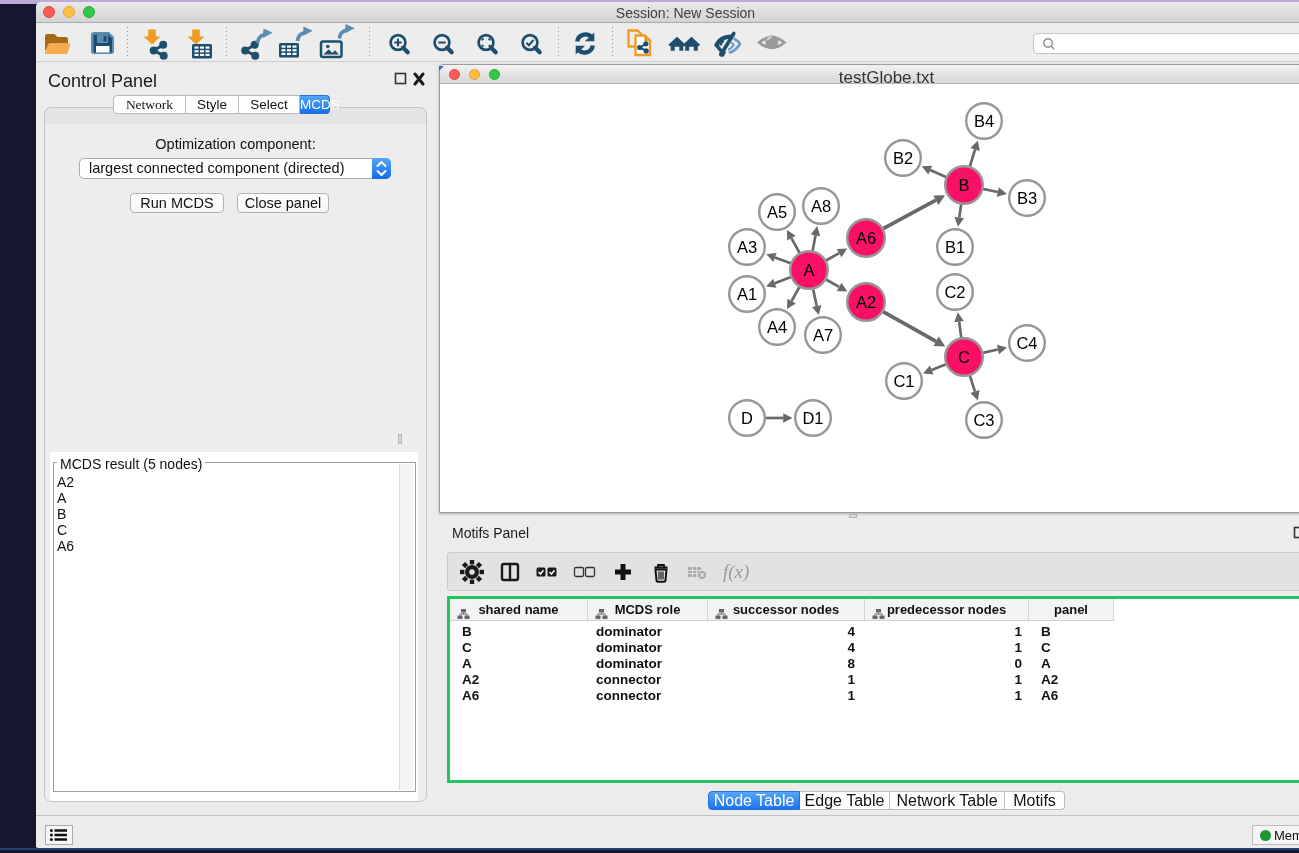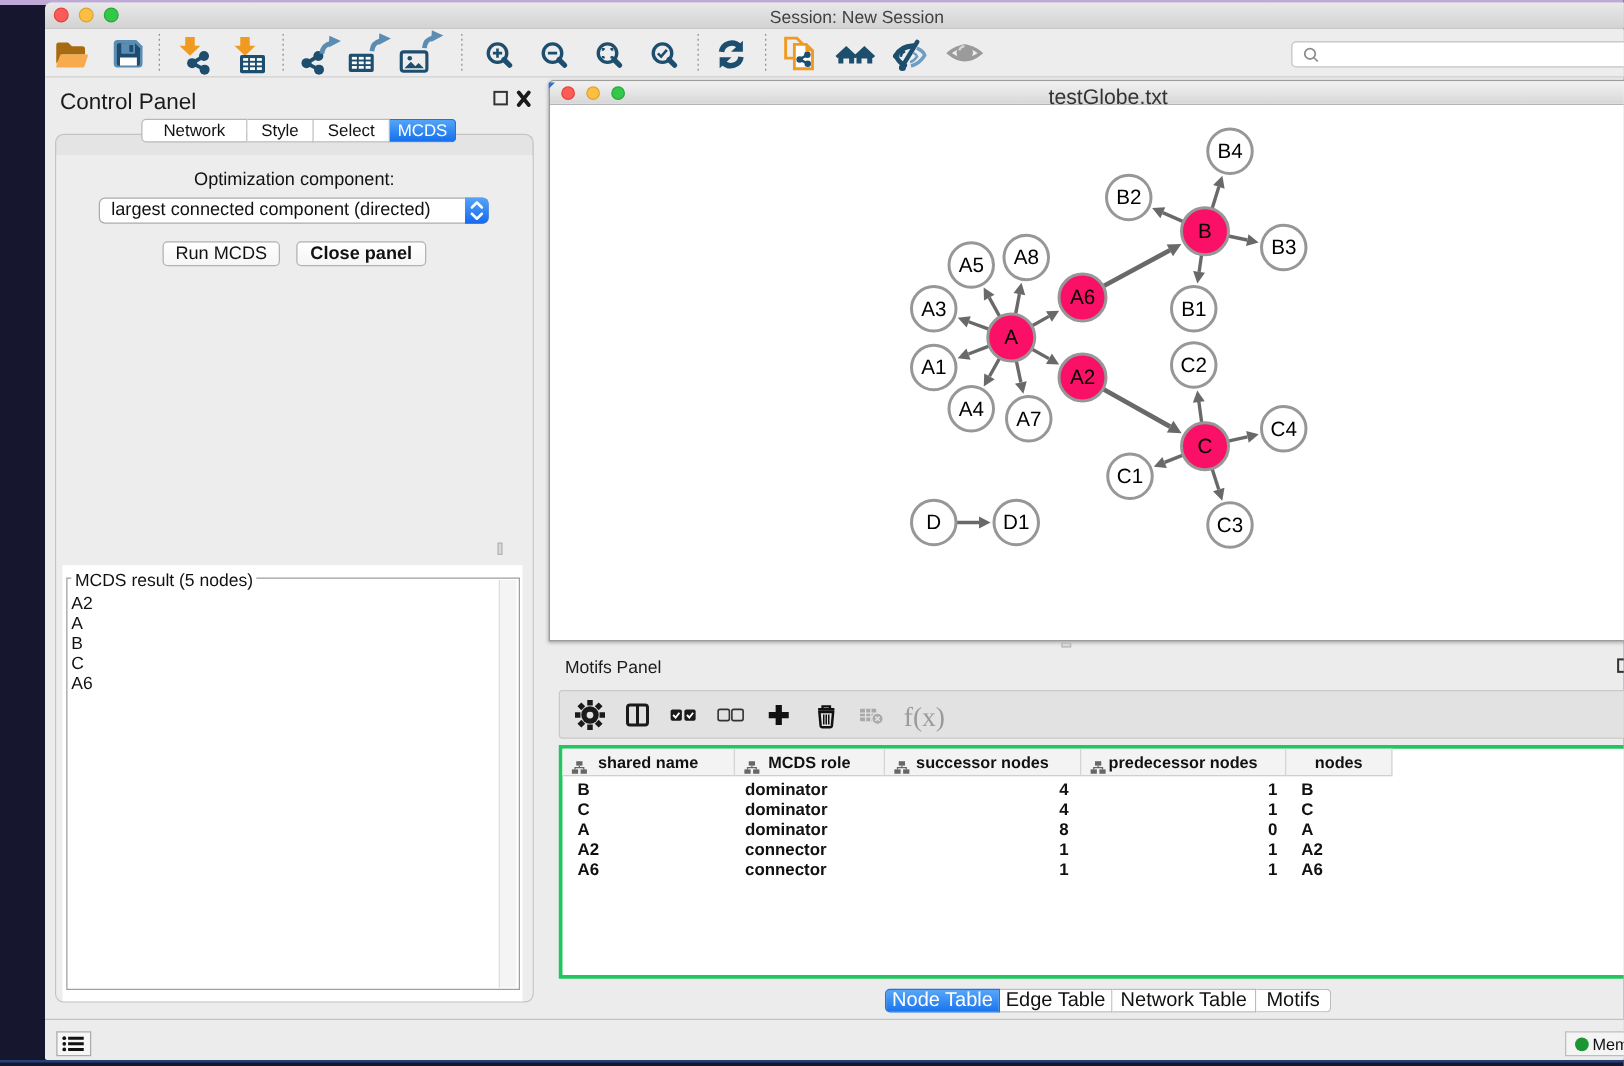--- a/index.html
+++ b/index.html
@@ -171,35 +171,35 @@
   </div>
 
   <div class="abs" id="cpTitle">Control Panel</div>
   <svg class="abs" style="left:358px;top:70px;" width="32" height="14" viewBox="0 0 32 14">
       <rect x="1.5" y="1.5" width="10" height="10" fill="none" stroke="#333" stroke-width="1.6"></rect>
       <path d="M21 2 L29 12 M29 2 L21 12" stroke="#1b1b1b" stroke-width="3" stroke-linecap="round"></path>
     </svg>
   <div class="abs" id="cpPanel"></div>
   <div class="abs" id="cpContent"></div>
   <div class="abs" id="tabs">
-    <div class="tab" style="width:85px;">Network</div>
+    <div class="tab" style="width:73px;font-family:Liberation Serif, serif;">Network</div>
     <div class="tab" style="width:53px;">Style</div>
     <div class="tab" style="width:61px;">Select</div>
-    <div class="tab tabsel" style="width:53px;">MCDS</div>
+    <div class="tab tabsel" style="width:30px;">MCDS</div>
   </div>
   <div class="abs" id="optlabel">Optimization component:</div>
   <div class="abs" id="dropdown">largest connected component (directed)</div>
   <div class="abs" id="stepper">
     <svg width="19" height="21" viewBox="0 0 19 21">
         <path d="M5.5 8 L9.5 4 L13.5 8" fill="none" stroke="#fff" stroke-width="2" stroke-linecap="round" stroke-linejoin="round"></path>
         <path d="M5.5 13 L9.5 17 L13.5 13" fill="none" stroke="#fff" stroke-width="2" stroke-linecap="round" stroke-linejoin="round"></path>
       </svg>
   </div>
   <div class="abs btn" style="left:94px; top:191px; width:94px;">Run MCDS</div>
-  <div class="abs btn" style="left:201px; top:191px; width:104px;font-weight:bold;">Close panel</div>
+  <div class="abs btn" style="left:201px; top:191px; width:92px;">Close panel</div>
   <div class="abs" id="resultWhite"></div>
   <div class="abs" id="fieldset"></div>
   <div class="abs" id="fieldlabel">MCDS result (5 nodes)</div>
   <div class="abs" id="mcdslist">A2<br>A<br>B<br>C<br>A6</div>
   <div class="abs" id="listScroll"></div>
 
   <div class="abs" style="left:403px;top:64px;width:0;height:0;border-top:5px solid #2f6fd0;border-right:5px solid transparent;z-index:5;"></div>
 <div class="abs" id="netwin">
     <div class="abs" id="nettitle">
       <div class="abs tl2" style="left:9px; background:#fc5b57; border:1px solid #e2443f;"></div>
@@ -326,21 +326,21 @@
 <rect x="240" y="14" width="13" height="10" rx="1" fill="#a9a9a9"></rect>
 <g stroke="#e2e2e2" stroke-width="1">
           <line x1="240" y1="17.5" x2="253" y2="17.5"></line>
           <line x1="240" y1="20.5" x2="253" y2="20.5"></line>
           <line x1="244.5" y1="14" x2="244.5" y2="24"></line>
           <line x1="248.7" y1="14" x2="248.7" y2="24"></line>
         </g>
 <circle cx="254" cy="22" r="4.5" fill="#a9a9a9" stroke="#e2e2e2" stroke-width="1"></circle>
 <path d="M252.3 20.3 l3.4 3.4 M255.7 20.3 l-3.4 3.4" stroke="#e2e2e2" stroke-width="1.3"></path>
 </svg>
-<div style="position:absolute;left:275px;top:8px;font-family:'Liberation Serif',serif;font-size:22px;color:#9a9a9a;">f(x)</div></div>
+<div style="position:absolute;left:275px;top:8px;font-family:'Liberation Serif',serif;font-style:italic;font-size:19px;color:#9a9a9a;">f(x)</div></div>
   <div class="abs" id="tpTable">
     <div class="abs" id="thead">
 <div class="hcol" style="left:0px;width:138px;"><span style="position:absolute;left:7px;top:5px;"><svg width="13" height="12" viewBox="0 0 13 12" style="vertical-align:-1px;">
               <g fill="#666">
                 <rect x="4" y="1" width="5" height="3.5"></rect>
                 <rect x="0.5" y="7.5" width="5" height="3.5"></rect>
                 <rect x="7.5" y="7.5" width="5" height="3.5"></rect>
               </g>
               <path d="M6.5 4.5 V6 M3 7.5 V6 H10 V7.5" stroke="#666" fill="none" stroke-width="1"></path>
             </svg></span>shared name</div>
@@ -361,21 +361,21 @@
               <path d="M6.5 4.5 V6 M3 7.5 V6 H10 V7.5" stroke="#666" fill="none" stroke-width="1"></path>
             </svg></span>successor nodes</div>
 <div class="hcol" style="left:415px;width:164px;"><span style="position:absolute;left:7px;top:5px;"><svg width="13" height="12" viewBox="0 0 13 12" style="vertical-align:-1px;">
               <g fill="#666">
                 <rect x="4" y="1" width="5" height="3.5"></rect>
                 <rect x="0.5" y="7.5" width="5" height="3.5"></rect>
                 <rect x="7.5" y="7.5" width="5" height="3.5"></rect>
               </g>
               <path d="M6.5 4.5 V6 M3 7.5 V6 H10 V7.5" stroke="#666" fill="none" stroke-width="1"></path>
             </svg></span>predecessor nodes</div>
-<div class="hcol" style="left:579px;width:85px;">nodes</div>
+<div class="hcol" style="left:579px;width:85px;">panel</div>
 </div>
 <div class="trow" style="left:12px;top:25px;">B</div>
 <div class="trow" style="left:146px;top:25px;">dominator</div>
 <div class="trow" style="left:305px;top:25px;width:100px;text-align:right;">4</div>
 <div class="trow" style="left:472px;top:25px;width:100px;text-align:right;">1</div>
 <div class="trow" style="left:591px;top:25px;">B</div>
 <div class="trow" style="left:12px;top:41px;">C</div>
 <div class="trow" style="left:146px;top:41px;">dominator</div>
 <div class="trow" style="left:305px;top:41px;width:100px;text-align:right;">4</div>
 <div class="trow" style="left:472px;top:41px;width:100px;text-align:right;">1</div>

